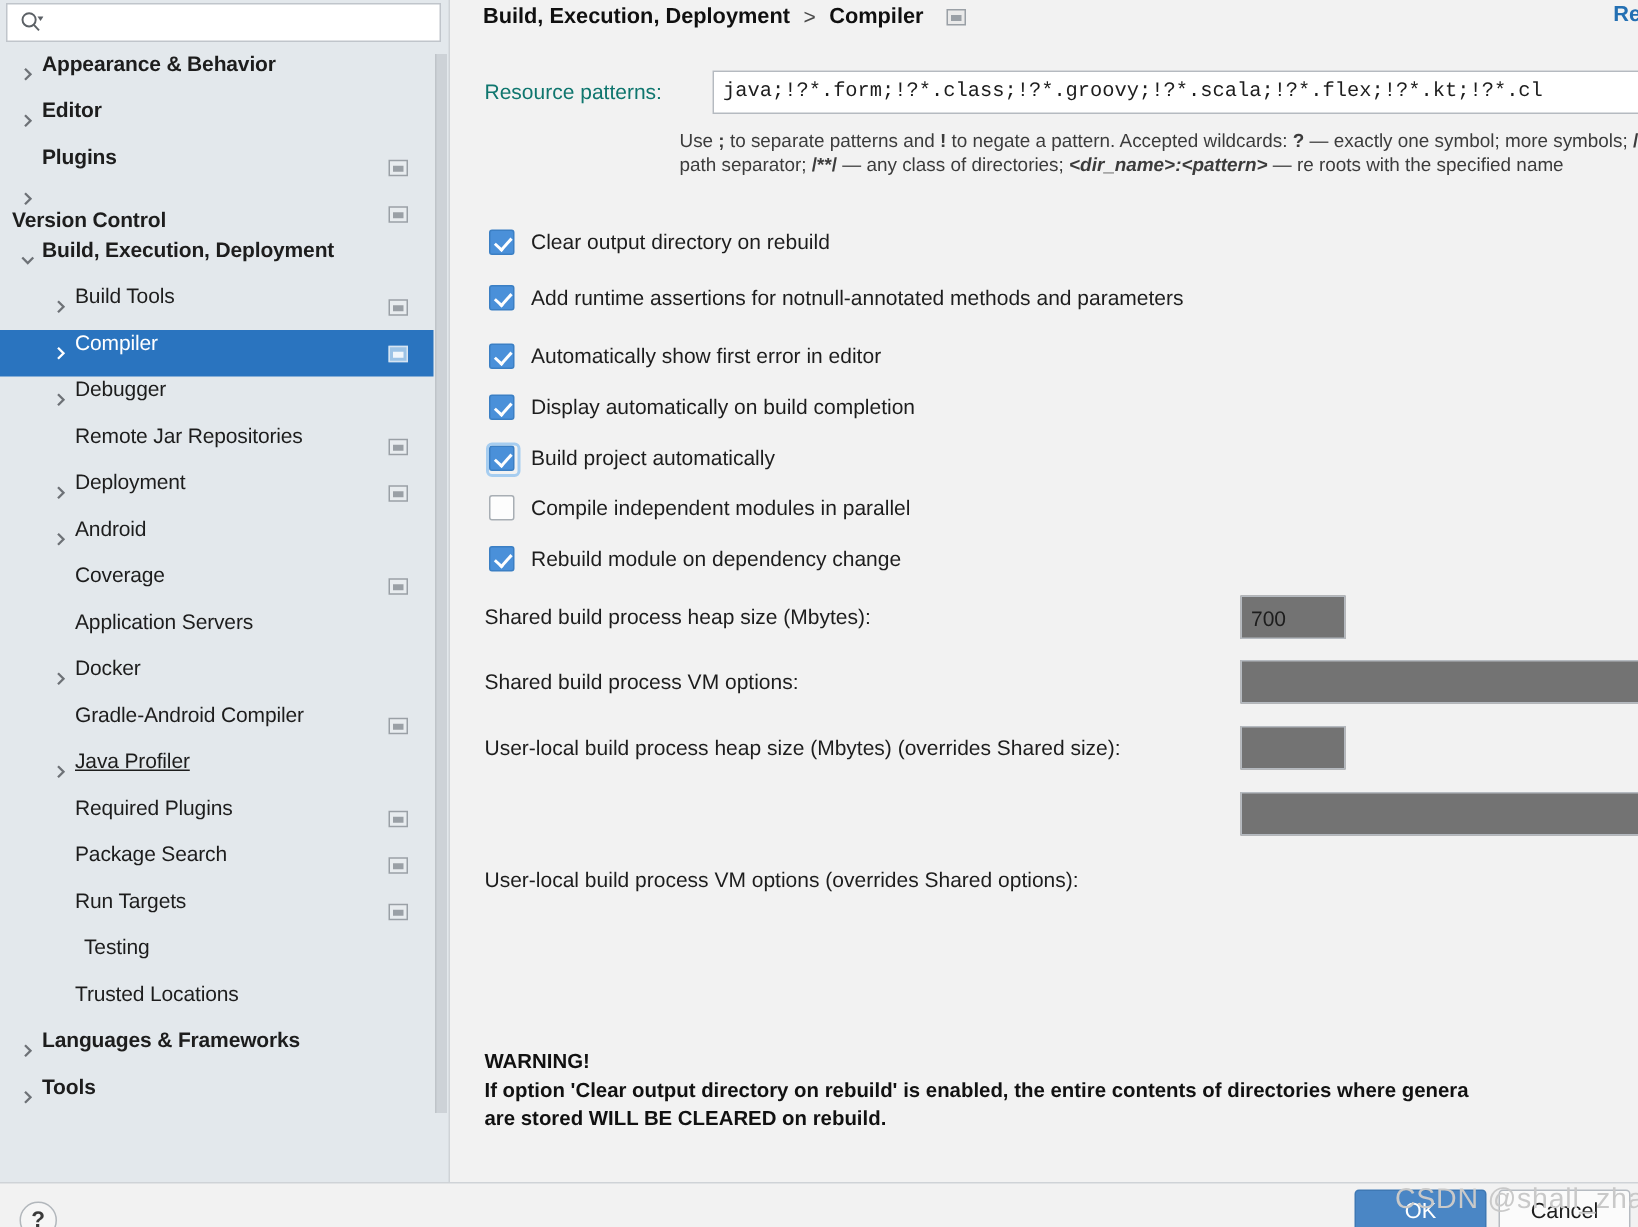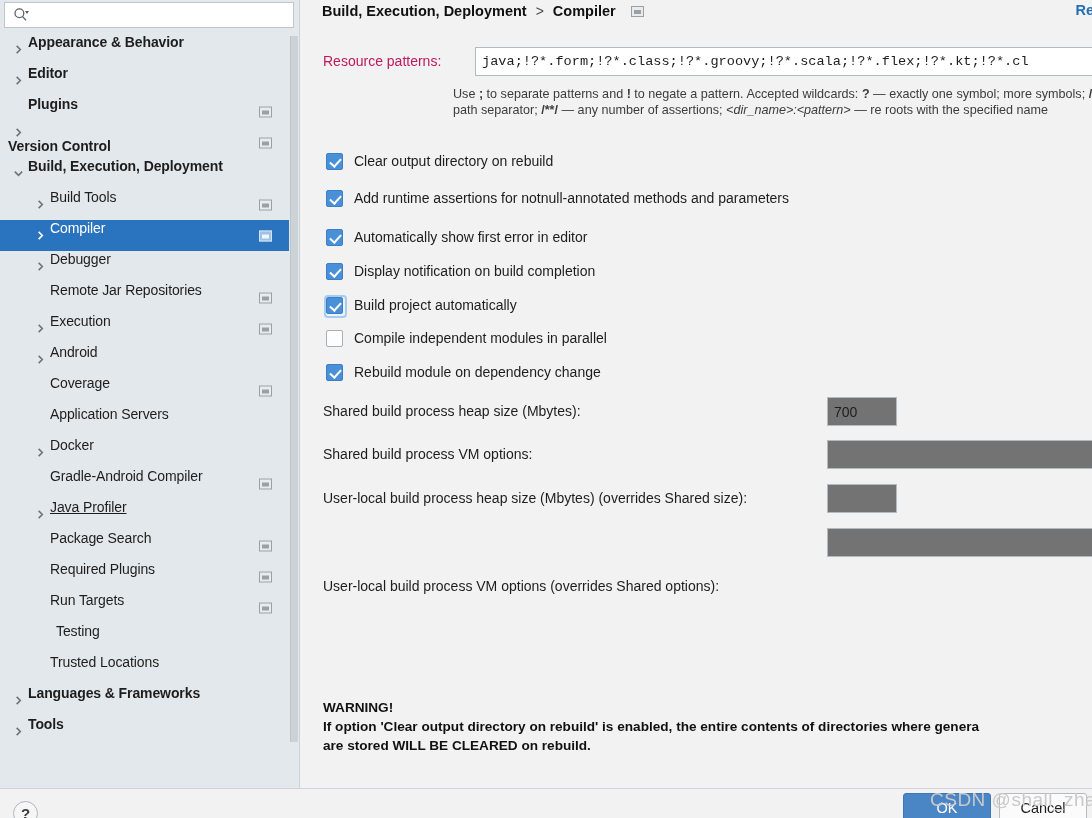--- a/index.html
+++ b/index.html
@@ -115,21 +115,21 @@
   }
   #reset-link {
     position: absolute; right: -2px; top: 2px;
     color: #2470b3; font-weight: bold; font-size: 14.5px;
     cursor: pointer;
   }
 
   
   #rp-label {
     position: absolute; left: 23px; top: 53px;
-    font-size: 14px; color: #be185d;
+    font-size: 14px; color: #0f766e;
   }
   #rp-field {
     position: absolute; left: 175px; top: 47px;
     width: 640px; height: 29px;
     background: #ffffff;
     border: 1px solid #b5bac0;
   }
   #rp-input {
     width: 100%; height: 100%;
     border: none; outline: none; background: transparent;
@@ -138,21 +138,21 @@
     font-size: 13.6px; color: #1d1d1d;
     letter-spacing: 0px;
   }
   #rp-help {
     position: absolute; left: 153px; top: 86px;
     width: 660px;
     font-size: 12.6px; color: #3c3c3c;
     line-height: 16px;
   }
   #rp-help b { font-weight: bold; }
-  #rp-help i { font-style: italic; }
+  #rp-help i { font-style: italic; font-weight: bold; }
 
   
   .cb-row {
     position: absolute; left: 26px;
     display: flex; align-items: center;
     height: 20px;
   }
   .cb {
     position: relative;
     width: 17px; height: 17px; flex: none;
@@ -344,21 +344,21 @@
           <span class="twisty"></span>
           <span class="tree-label">Remote Jar Repositories</span>
           <span class="badge-icon"></span>
         </div>
         <div class="tree-row" style="padding-left: 30px;">
           <span class="twisty">
             <svg viewBox="0 0 12 12" width="11" height="11">
               <polyline points="4,2 8,6 4,10"></polyline>
             </svg>
           </span>
-          <span class="tree-label">Execution</span>
+          <span class="tree-label">Deployment</span>
           <span class="badge-icon"></span>
         </div>
         <div class="tree-row" style="padding-left: 30px;">
           <span class="twisty">
             <svg viewBox="0 0 12 12" width="11" height="11">
               <polyline points="4,2 8,6 4,10"></polyline>
             </svg>
           </span>
           <span class="tree-label">Android</span>
         </div>
@@ -387,26 +387,26 @@
         <div class="tree-row" style="padding-left: 30px; text-decoration: underline;">
           <span class="twisty">
             <svg viewBox="0 0 12 12" width="11" height="11">
               <polyline points="4,2 8,6 4,10"></polyline>
             </svg>
           </span>
           <span class="tree-label">Java Profiler</span>
         </div>
         <div class="tree-row" style="padding-left: 30px;">
           <span class="twisty"></span>
+          <span class="tree-label">Required Plugins</span>
+          <span class="badge-icon"></span>
+        </div>
+        <div class="tree-row" style="padding-left: 30px;">
+          <span class="twisty"></span>
           <span class="tree-label">Package Search</span>
-          <span class="badge-icon"></span>
-        </div>
-        <div class="tree-row" style="padding-left: 30px;">
-          <span class="twisty"></span>
-          <span class="tree-label">Required Plugins</span>
           <span class="badge-icon"></span>
         </div>
         <div class="tree-row" style="padding-left: 30px;">
           <span class="twisty"></span>
           <span class="tree-label">Run Targets</span>
           <span class="badge-icon"></span>
         </div>
         <div class="tree-row" style="padding-left: 36px;">
           <span class="twisty"></span>
           <span class="tree-label">Testing</span>
@@ -448,40 +448,40 @@
     </div>
     <div id="reset-link">Re</div>
 
     <div id="rp-label">Resource patterns:</div>
     <div id="rp-field">
       <input id="rp-input" type="text" value="java;!?*.form;!?*.class;!?*.groovy;!?*.scala;!?*.flex;!?*.kt;!?*.cl" style="">
     </div>
 
     <div id="rp-help">
       <span>Use </span><b>;</b><span> to separate patterns and </span><b>!</b><span> to negate a pattern. Accepted wildcards: </span><b>?</b><span> — exactly one symbol;</span>
-      <span>more symbols; </span><b>/</b><span> — path separator; </span><b>/**/</b><span> — any number of assertions; </span><i>&lt;dir_name&gt;:&lt;pattern&gt;</i><span> — re</span>
+      <span>more symbols; </span><b>/</b><span> — path separator; </span><b>/**/</b><span> — any class of directories; </span><i>&lt;dir_name&gt;:&lt;pattern&gt;</i><span> — re</span>
       <span>roots with the specified name</span>
     </div>
 
     <div id="checkbox-area">
         <div class="cb-row" style="top: 151px;">
           <span class="cb checked"></span>
           <span class="cb-label">Clear output directory on rebuild</span>
         </div>
         <div class="cb-row" style="top: 188px;">
           <span class="cb checked"></span>
           <span class="cb-label">Add runtime assertions for notnull-annotated methods and parameters</span>
         </div>
         <div class="cb-row" style="top: 227px;">
           <span class="cb checked"></span>
           <span class="cb-label">Automatically show first error in editor</span>
         </div>
         <div class="cb-row" style="top: 261px;">
           <span class="cb checked"></span>
-          <span class="cb-label">Display notification on build completion</span>
+          <span class="cb-label">Display automatically on build completion</span>
         </div>
         <div class="cb-row" style="top: 295px;">
           <span class="cb checked">
             <span class="cb-focus"></span>
           </span>
           <span class="cb-label">Build project automatically</span>
         </div>
         <div class="cb-row" style="top: 328px;">
           <span class="cb"></span>
           <span class="cb-label">Compile independent modules in parallel</span>

